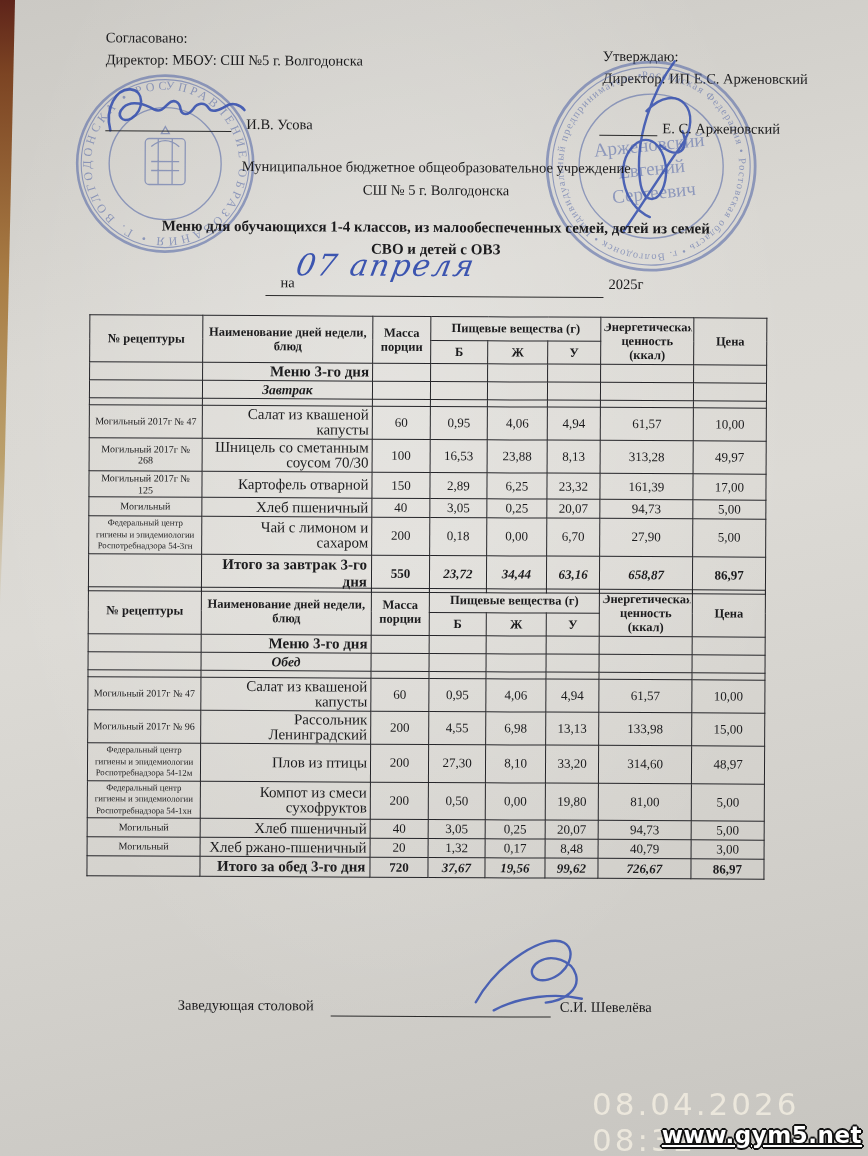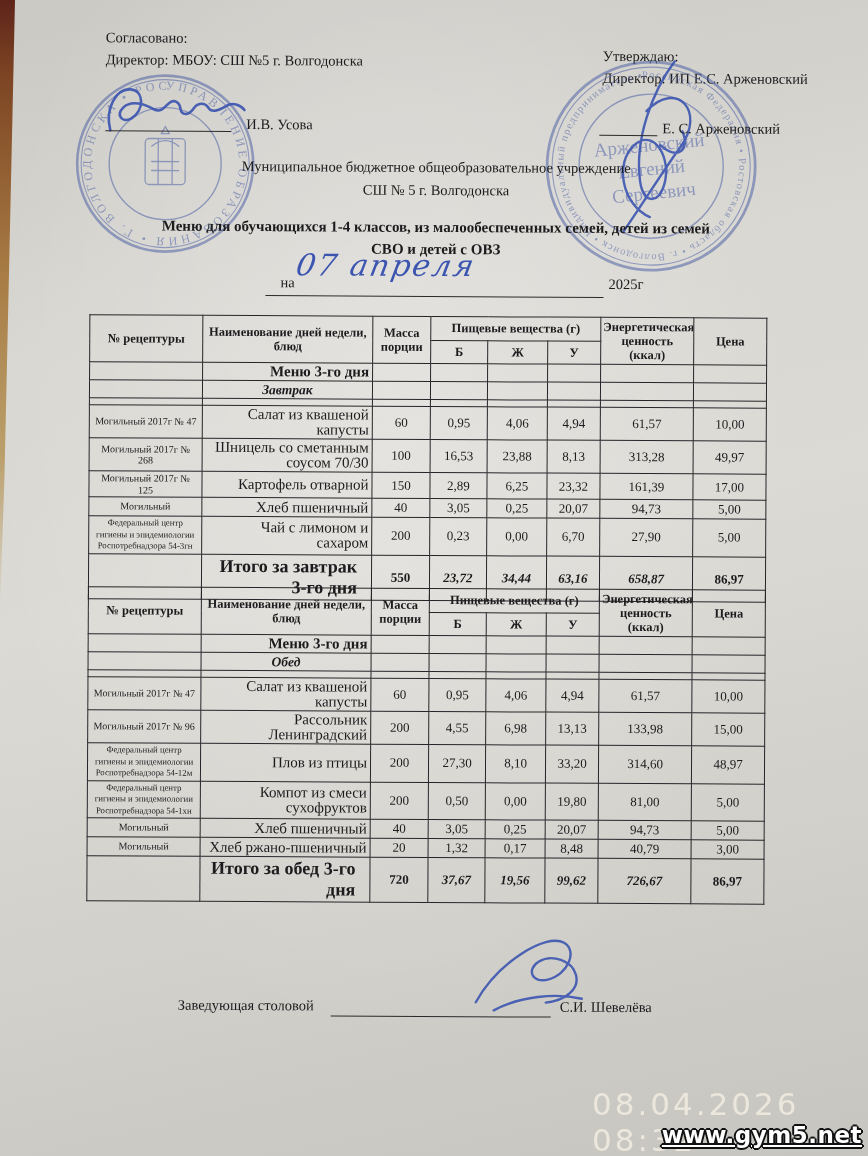--- a/index.html
+++ b/index.html
@@ -33,30 +33,30 @@
   
   table.menu{
     border-collapse:collapse;table-layout:fixed;width:677px;
     font-family:"Liberation Serif",serif;
   }
   table.menu th,table.menu td{
     border:1.45px solid #26262a;padding:1px 3px;vertical-align:middle;
     overflow:hidden;
   }
   table.menu th{font-size:12.5px;font-weight:bold;line-height:14px;padding:2px 2px;}
-  th.small-h{font-size:10.5px;line-height:12px;}
+  th.small-h{font-size:10.5px;line-height:12px;border-radius:19px;}
   td.recipe{font-size:10px;line-height:11.5px;text-align:center;}
   td.recipe.long{font-size:8.8px;margin-left:46px;}
   td.name{font-size:15px;line-height:15px;text-align:right;padding-left:5px;}
   td.num{font-size:13px;text-align:center;}
   tr.menu-day td.name{font-weight:bold;}
   tr.meal td.name{font-weight:bold;font-style:italic;text-align:center;font-size:13.5px;}
   tr.spacer td{height:6px;padding:0;}
   tr.total td{font-weight:bold;}
-  tr.total td.label{text-align:right;font-size:18px;padding-right:14px;}
+  tr.total td.label{text-align:right;font-size:15px;padding-right:4px;}
   tr.total td.ital{font-style:italic;}
   
   svg text{font-family:"Liberation Serif",serif;}
   .stamp{opacity:.55;}
   
   .cam-date{
     font-family:"DejaVu Sans",sans-serif;font-size:31px;letter-spacing:3px;
     color:rgba(243,238,226,.82);
   }
   .site-mark{
@@ -235,21 +235,21 @@
           <td class="num">3,05</td>
           <td class="num">0,25</td>
           <td class="num">20,07</td>
           <td class="num">94,73</td>
           <td class="num">5,00</td>
         </tr>
         <tr>
           <td class="recipe long">Федеральный центр гигиены и эпидемиологии Роспотребнадзора 54-3гн</td>
           <td class="name">Чай с лимоном и сахаром</td>
           <td class="num">200</td>
-          <td class="num">0,23</td>
+          <td class="num">0,18</td>
           <td class="num">0,00</td>
           <td class="num">6,70</td>
           <td class="num">27,90</td>
           <td class="num">5,00</td>
         </tr>
         <tr class="total">
           <td class="recipe"></td>
           <td class="label">Итого за завтрак 3-го дня</td>
           <td class="num">550</td>
           <td class="num ital">23,72</td>

